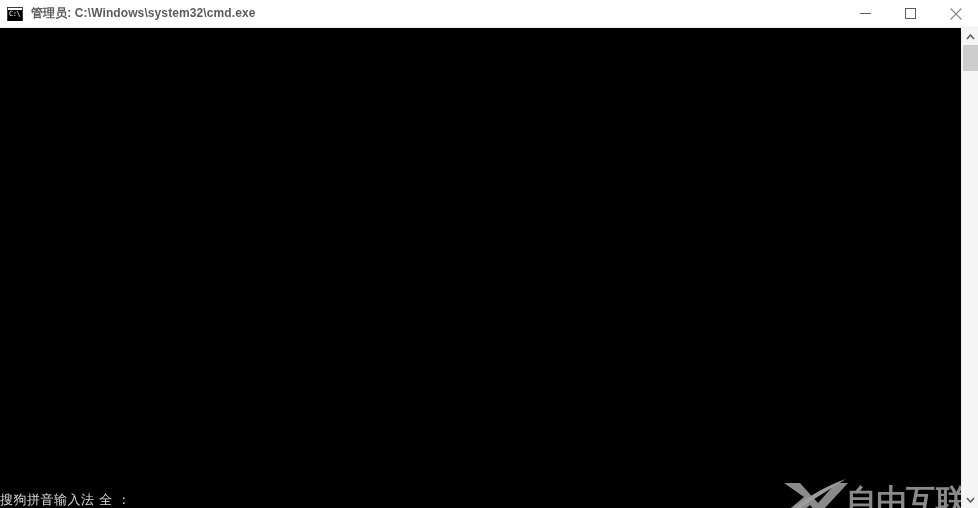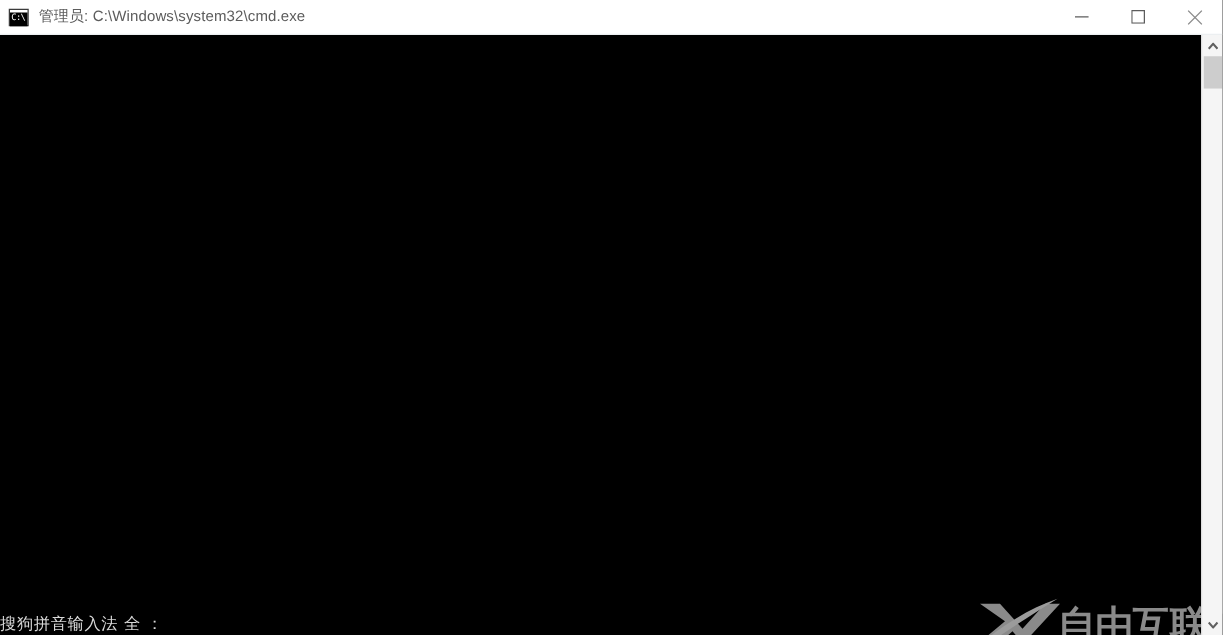--- a/index.html
+++ b/index.html
@@ -60,20 +60,21 @@
     font-size: 7px;
     line-height: 9px;
     letter-spacing: -0.5px;
     white-space: nowrap;
   }
   .title-text {
     font-size: 12px;
     color: #5c5c5c;
     white-space: nowrap;
     letter-spacing: 0.1px;
+    font-weight: bold;
   }
 
   .win-controls {
     position: absolute;
     right: 0; top: 0;
     height: 27px;
     display: flex;
   }
   .win-btn {
     width: 45px;
@@ -134,21 +135,21 @@
   }
 
   
   .ime-bar {
     position: absolute;
     left: 0;
     bottom: 0;
     width: 500px;
     height: 18px;
     display: flex;
-    align-items: flex-end;
+    align-items: flex-start;
     overflow: hidden;
   }
   .ime-text {
     font-family: "DejaVu Sans", sans-serif;
     font-size: 13px;
     color: #d8d8d8;
     white-space: nowrap;
     letter-spacing: 0.5px;
     margin-left: 0px;
     margin-top: 1px;

